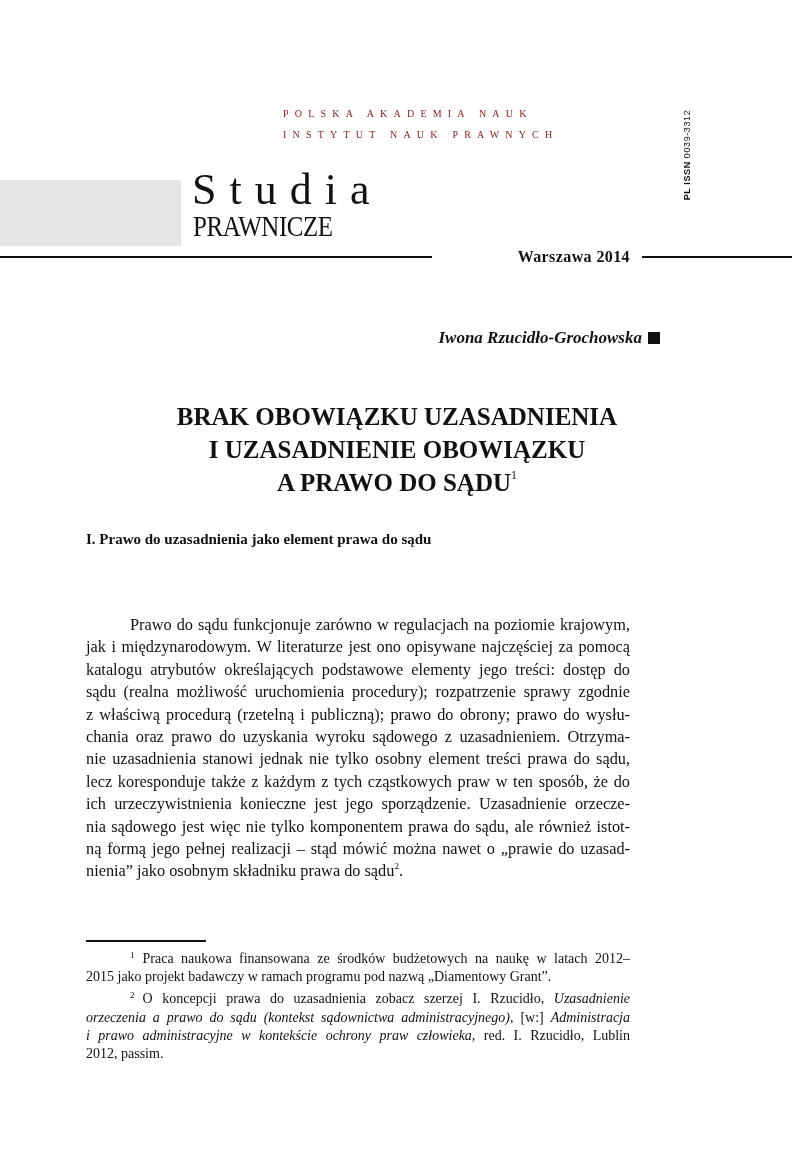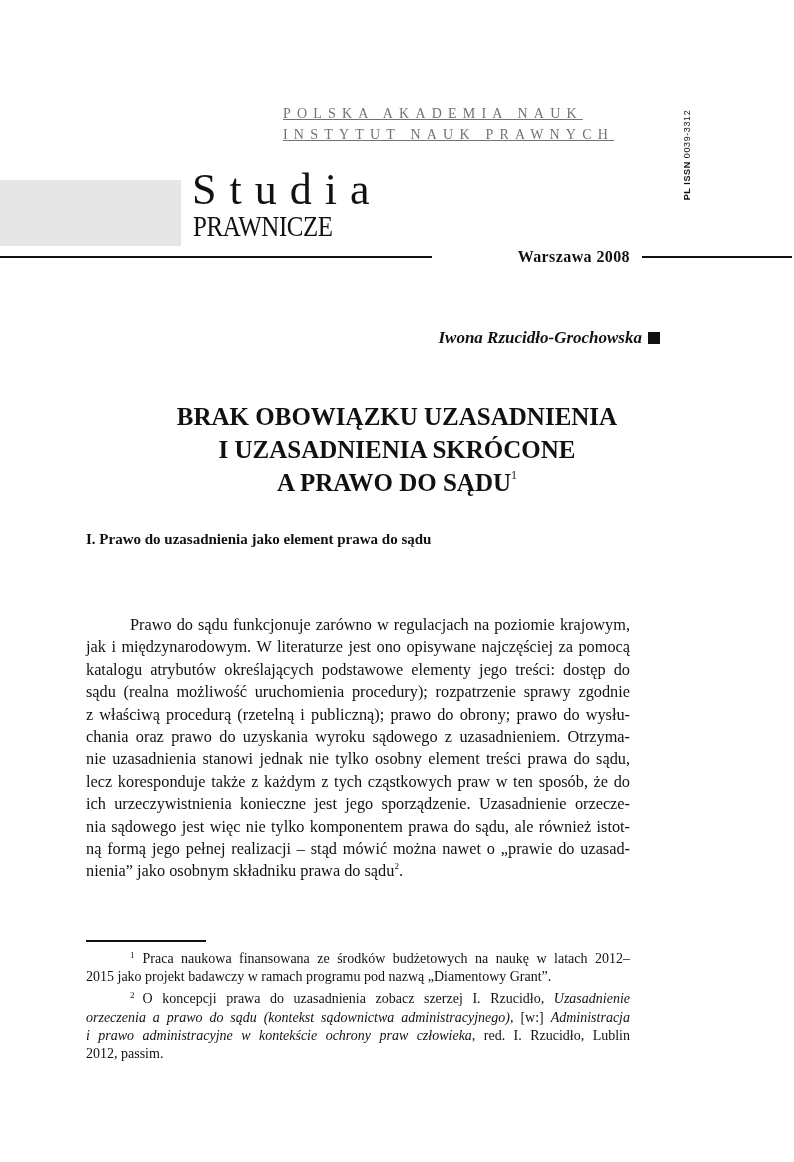--- a/index.html
+++ b/index.html
@@ -3,21 +3,21 @@
   <meta charset="utf-8">
   <style>
     html, body { margin: 0; padding: 0; background: #ffffff; }
     body {
       width: 794px; height: 1162px; position: relative; overflow: hidden;
       font-family: "DejaVu Serif", "Liberation Serif", serif; color: #111111;
     }
     .abs { position: absolute; }
     .institution {
       left: 283px; top: 103px; font-family: "Liberation Serif", serif;
-      font-size: 14px; letter-spacing: 6.2px; line-height: 21px; color: #737373; text-decoration: underline;
+      font-size: 10px; letter-spacing: 6.2px; line-height: 21px; color: #7f1d1d;
     }
     .issn {
       left: 672px; top: 100px; width: 30px; height: 110px;
     }
     .issn span {
       position: absolute; left: 50%; top: 50%;
       transform: translate(-50%, -50%) rotate(-90deg);
       white-space: nowrap; font-family: "Liberation Sans", sans-serif;
       font-size: 9px; letter-spacing: 0.6px; color: #111;
     }
@@ -91,30 +91,30 @@
   <span><b>PL ISSN</b> <span style="position:static;transform:none;">0039-3312</span></span>
 </div>
 
 <div class="abs graybox"></div>
 <div class="abs studia">Studia</div>
 <div class="abs prawnicze">PRAWNICZE</div>
 
 <div class="abs rule rule-left"></div>
 <div class="abs rule rule-right"></div>
 <div class="abs issue">
-  <div>Warszawa 2008</div>
+  <div>Warszawa 2014</div>
 </div>
 
 <div class="abs author">
   <span>Iwona Rzucidło-Grochowska</span><span class="square"></span>
 </div>
 
 <div class="abs title">
   <div>BRAK OBOWIĄZKU UZASADNIENIA</div>
-  <div>I UZASADNIENIA SKRÓCONE</div>
+  <div>I UZASADNIENIE OBOWIĄZKU</div>
   <div><span>A PRAWO DO SĄDU</span><sup>1</sup></div>
 </div>
 
 <div class="abs section-heading">I. Prawo do uzasadnienia jako element prawa do sądu</div>
 
 <div class="abs body-text">
   <span class="line indent">Prawo do sądu funkcjonuje zarówno w regulacjach na poziomie krajowym,</span>
   <span class="line">jak i międzynarodowym. W literaturze jest ono opisywane najczęściej za pomocą</span>
   <span class="line">katalogu atrybutów określających podstawowe elementy jego treści: dostęp do</span>
   <span class="line">sądu (realna możliwość uruchomienia procedury); rozpatrzenie sprawy zgodnie</span>

